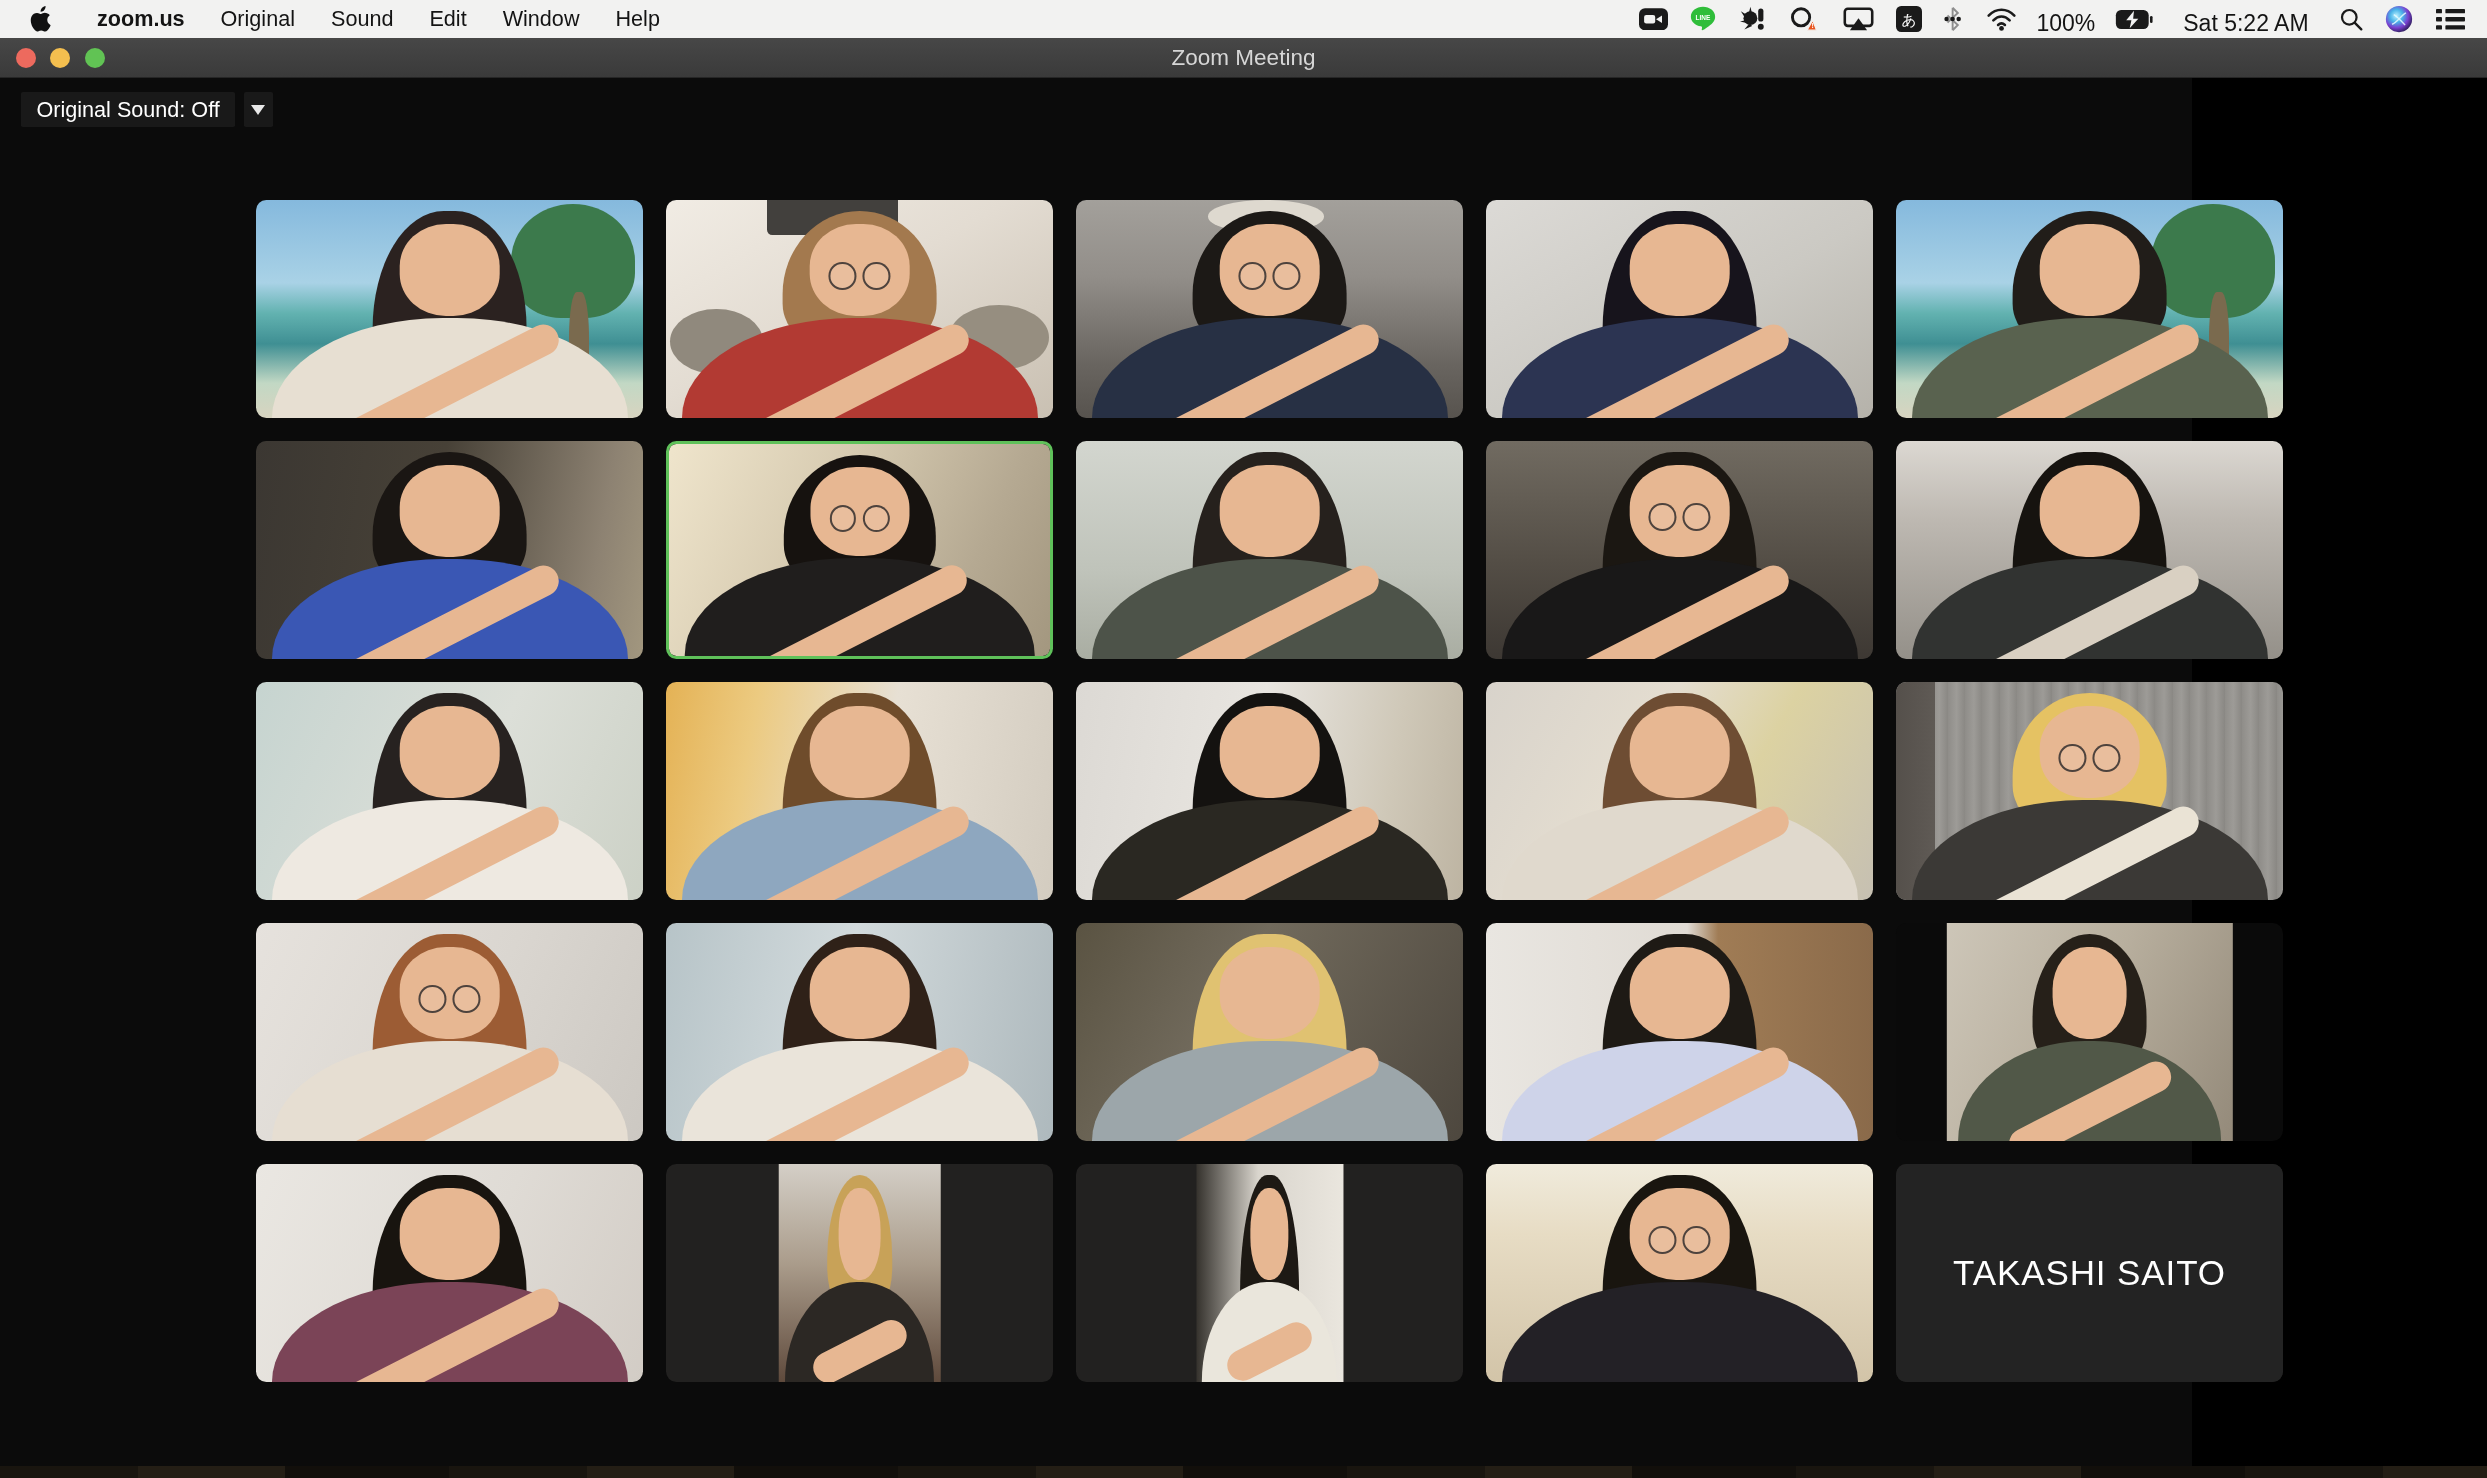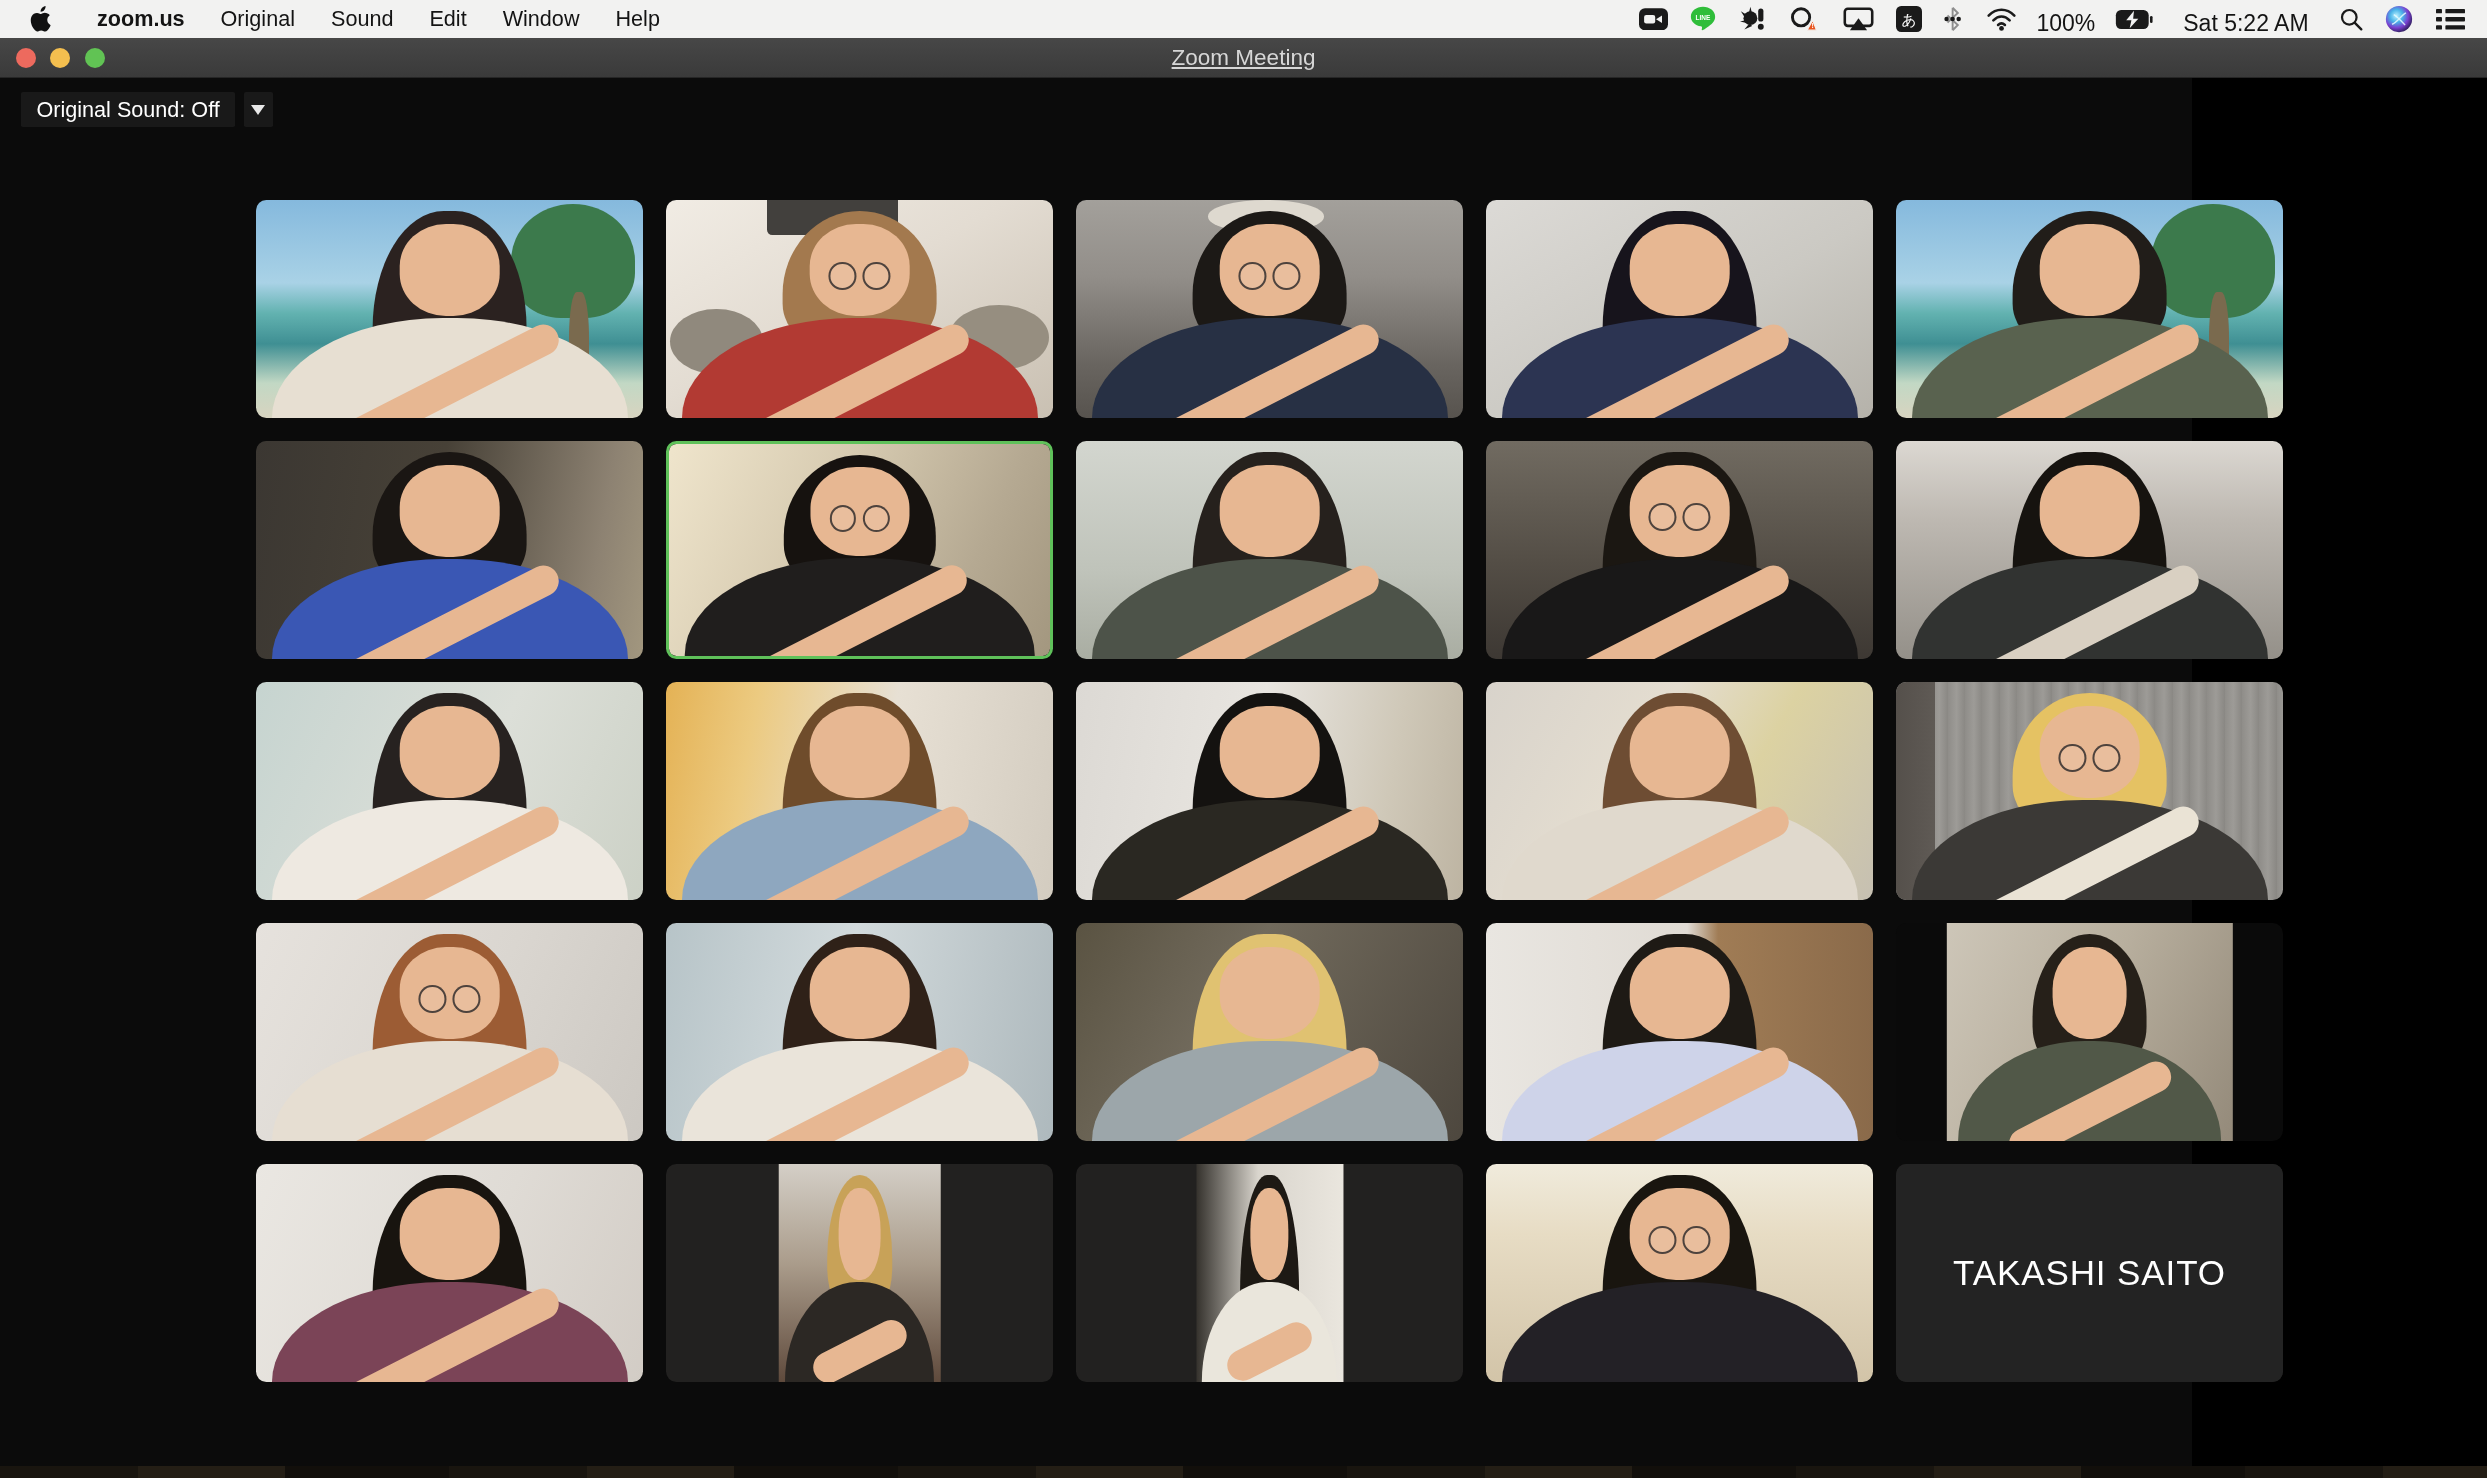--- a/index.html
+++ b/index.html
@@ -21,21 +21,21 @@
   .st-text { font-size:23px; padding:0 8.6px;margin-top:8px; }
   .clock { padding:0 19px; }
 
   
   #titlebar { position:absolute; left:0; top:38px; width:2487px; height:40px;
               background:linear-gradient(180deg,#474747,#3a3a3a);
               border-bottom:0.9px solid #262626; display:flex; align-items:center; }
   .lights { position:absolute; left:15.5px; top:0; height:100%; display:flex; align-items:center; gap:14.7px; }
   .light { width:20px; height:20px; border-radius:50%; }
   .light.red{ background:#ed6a5e; } .light.yellow{ background:#f4bf4f; } .light.green{ background:#61c354; }
-  #win-title { width:100%; text-align:center; color:#d6d6d6; font-size:22.5px;text-decoration:underline; }
+  #win-title { width:100%; text-align:center; color:#d6d6d6; font-size:22.5px; }
 
   
   #content { position:absolute; left:0; top:78px; width:2192px; height:1389px; background:#0b0b0b; }
 
   #orig-sound { position:absolute; left:21px; top:14px; display:flex; align-items:center; }
   #orig-sound .pill { background:#191919; color:#fff; font-size:21.6px; height:35px;
                       display:flex; align-items:center; padding:0 15.5px; border-radius:1.7px; }
   #orig-sound .arrow { background:#191919; width:29px; height:35px; margin-left:8.6px;
                        display:flex; align-items:center; justify-content:center; border-radius:1.7px; }
   #orig-sound .arrow span { width:0; height:0; border-left:7.8px solid transparent;

